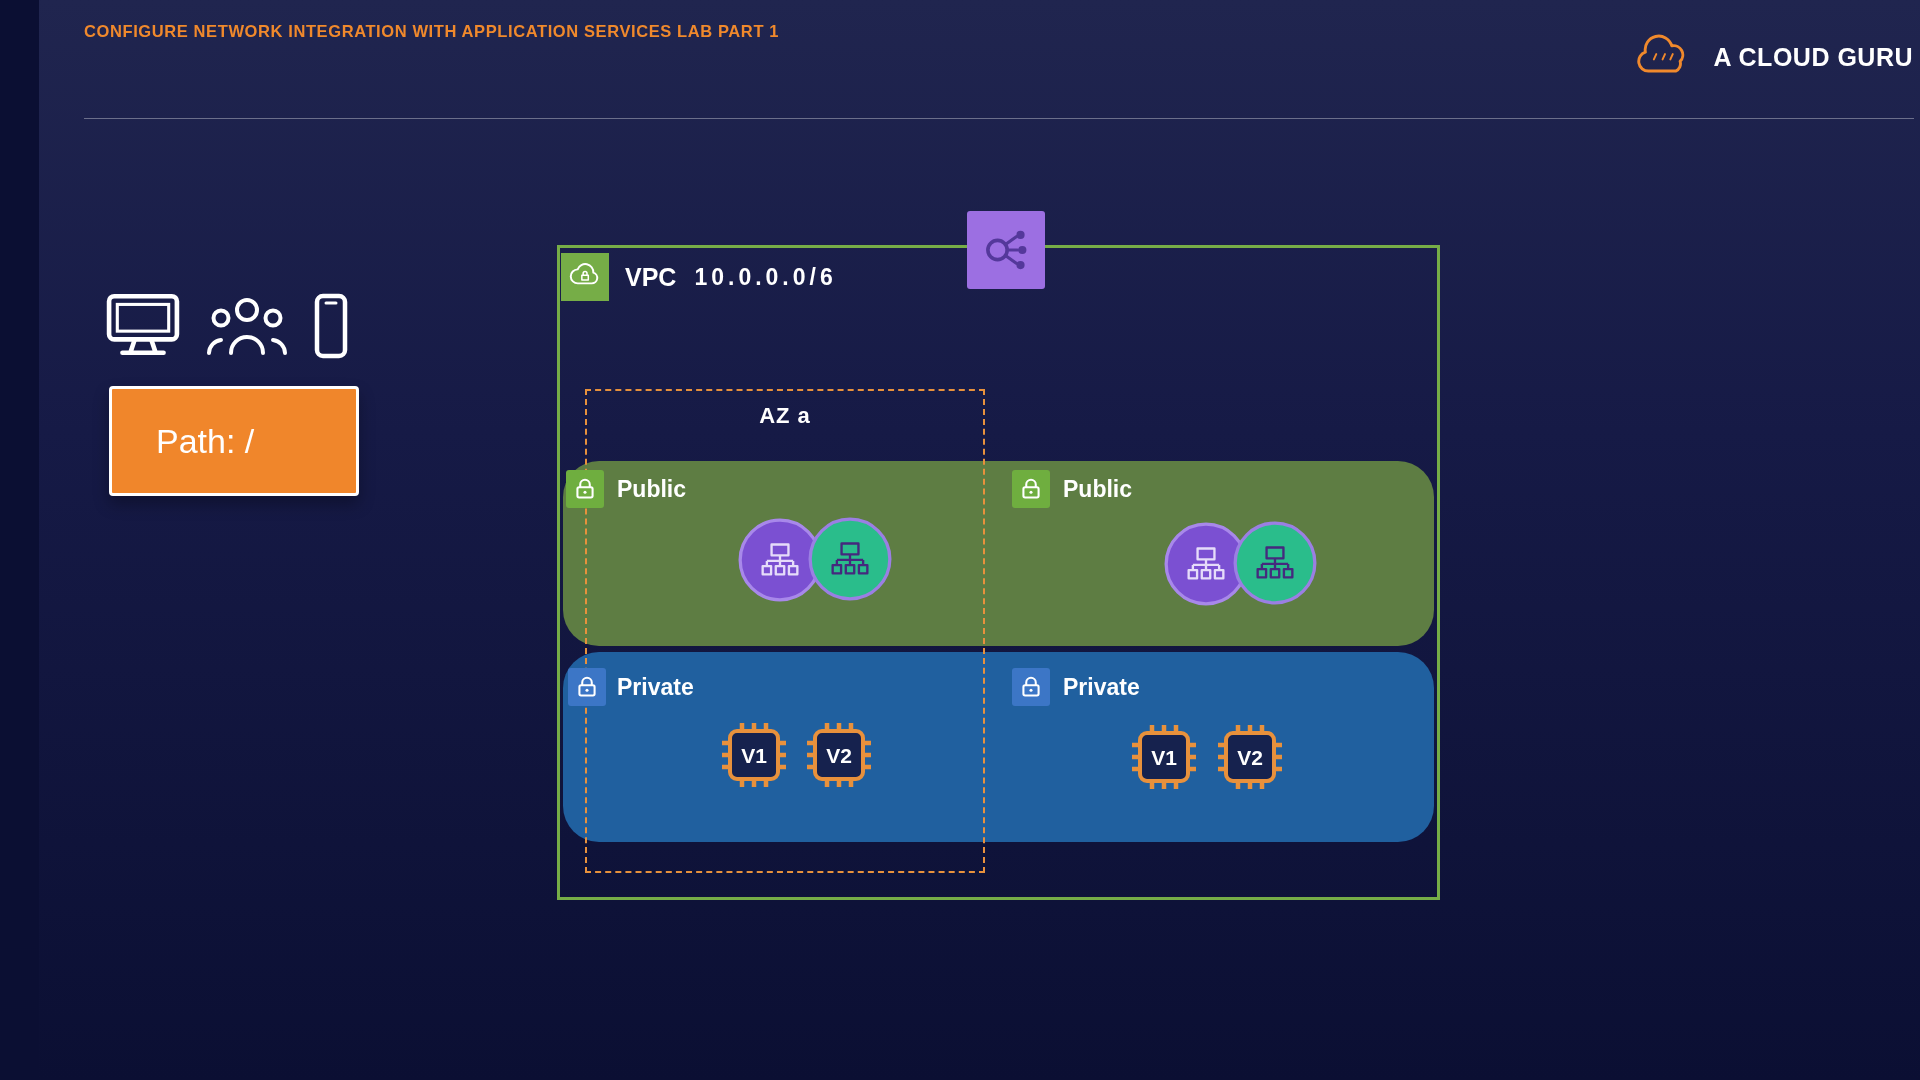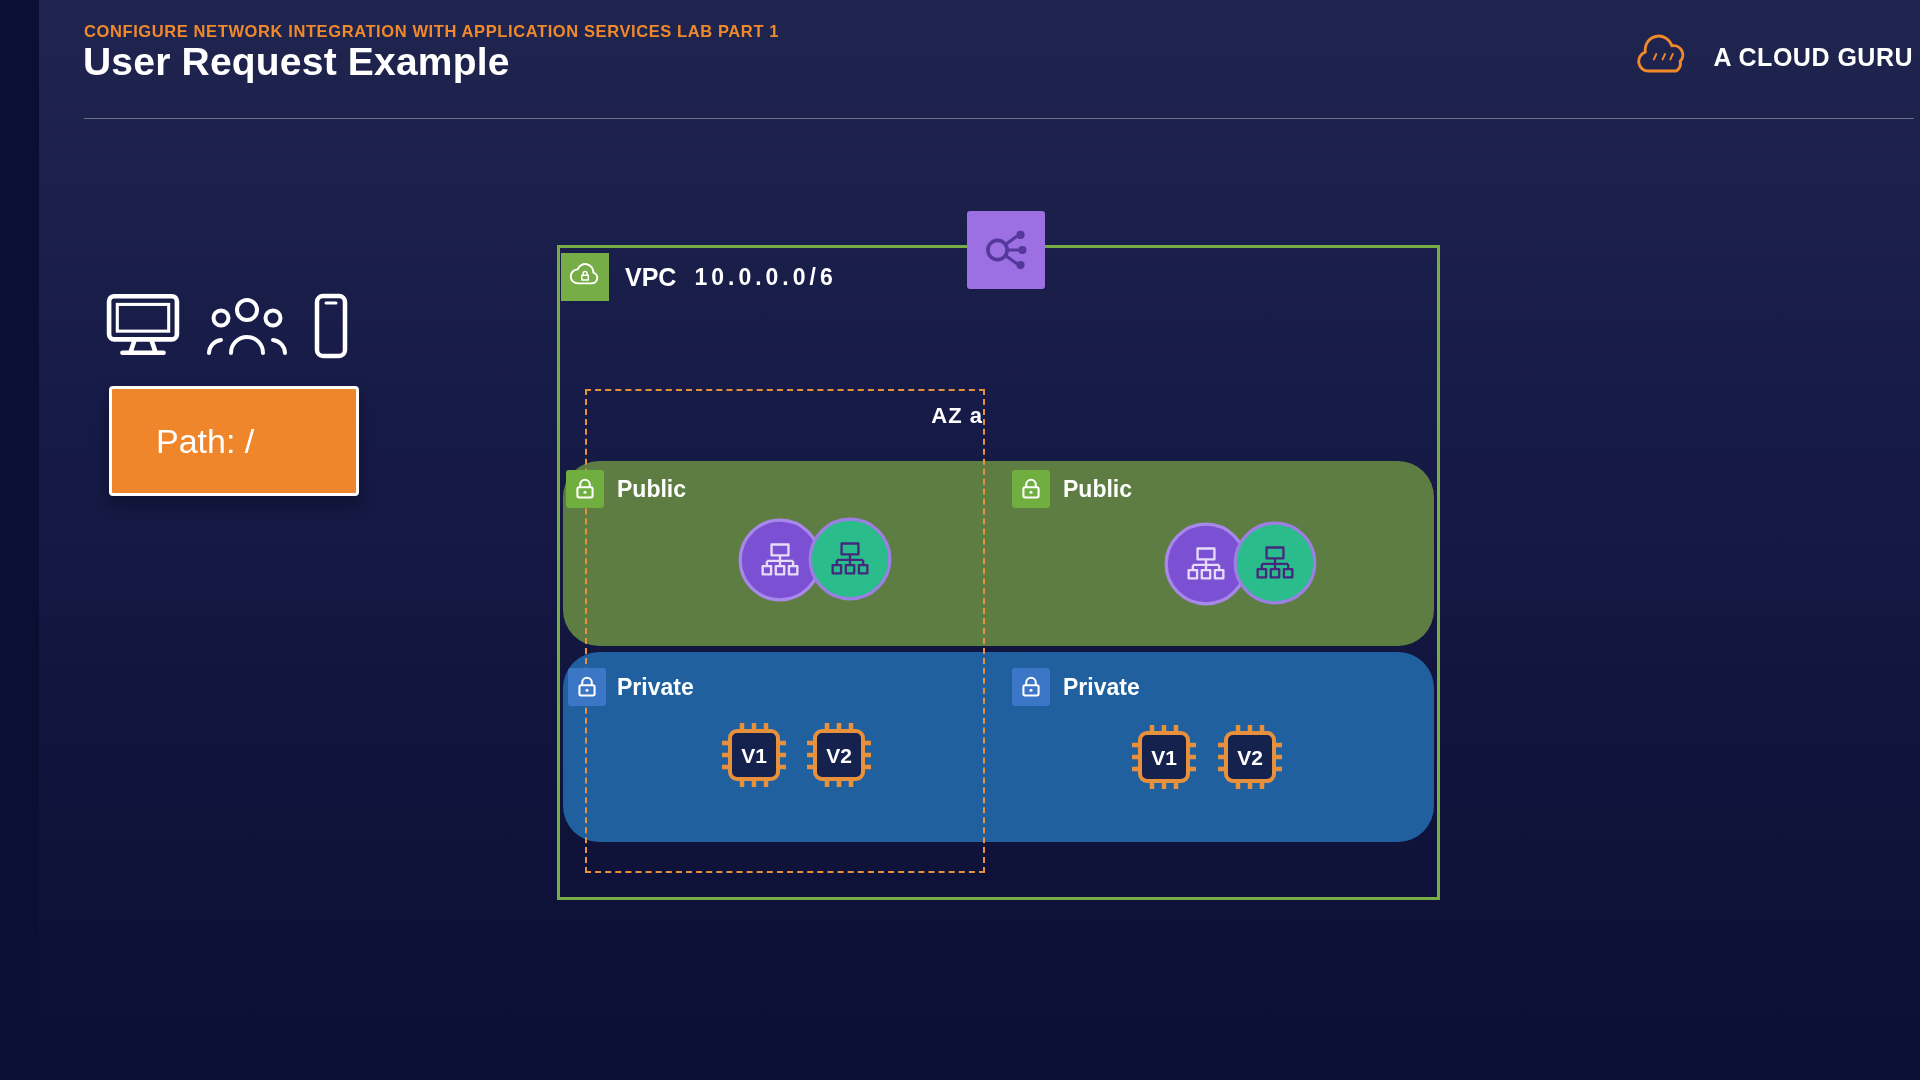--- a/index.html
+++ b/index.html
@@ -35,21 +35,21 @@
     box-shadow:0 8px 16px rgba(0,0,0,.3);
   }
   
   .vpc { position:absolute; left:518px; top:245px; width:883px; height:655px; border:3px solid var(--vpc-green); }
   .band { position:absolute; left:3px; width:871px; border-radius:36px; z-index:1; }
   .band-public  { top:213px; height:185px; background:var(--public-band); }
   .band-private { top:404px; height:190px; background:var(--private-band); }
   .az { position:absolute; top:141px; height:484px; border:2px dashed var(--az-dash); z-index:3; }
   .az-a { left:25px;  width:400px; }
   .az-b { left:449px; width:402px; }
-  .az-label { position:absolute; top:12px; left:0; right:0; text-align:right; color:#fff; font-size:22px; font-weight:700; letter-spacing:1px; }
+  .az-label { position:absolute; top:12px; left:0; right:0; text-align:center; color:#fff; font-size:22px; font-weight:700; letter-spacing:1px; }
   .vpc-tag { position:absolute; left:1px; top:5px; display:flex; align-items:center; z-index:5; }
   .vpc-badge { width:48px; height:48px; background:var(--vpc-green); display:flex; align-items:center; justify-content:center; }
   .vpc-badge svg { width:36px; height:36px; }
   .st-w26 { fill:none; stroke:#fff; stroke-width:2.6; stroke-linejoin:round; }
   .st-w2  { fill:none; stroke:#fff; stroke-width:2;   stroke-linejoin:round; }
   .vpc-name { margin-left:16px; color:#fff; font-size:25px; font-weight:700; }
   .vpc-cidr { margin-left:18px; color:#fff; font-size:23px; font-weight:700; letter-spacing:4px; }
   .lb-node {
     position:absolute; left:407px; top:-37px; width:78px; height:78px; z-index:5;
     background:var(--lb-purple); border-radius:3px; display:flex; align-items:center; justify-content:center;
@@ -95,21 +95,20 @@
   .chip-pins { stroke:var(--chip-border); stroke-width:4.5; }
   .chip-rect { fill:var(--chip-bg); stroke:var(--chip-border); stroke-width:4; }
   .chip-text { fill:#fff; font-family:"Liberation Sans",sans-serif; font-size:21px; font-weight:700; }
 </style>
 </head>
 <body>
 
 <div class="stage">
 
   <div class="kicker">CONFIGURE NETWORK INTEGRATION WITH APPLICATION SERVICES LAB PART 1</div>
-  <div class="title">User Request Example</div>
   <div class="divider"></div>
 
   <div class="logo">
     <svg class="logo-cloud" viewBox="0 0 66 48">
       <path class="lc-outline" d="M16 38 a10 10 0 0 1 -3.2 -19.5 A14 14 0 0 1 40 12 a9.5 9.5 0 0 1 8.6 16 A8.3 8.3 0 0 1 44 38 Z"></path>
       <path class="lc-mark" d="M24 20.5 l-2.5 5.5 M33 20.5 l-2.5 5.5 M41 20.5 l-2.5 5.5"></path>
     </svg>
     <span class="logo-text">A CLOUD GURU</span>
   </div>
 

